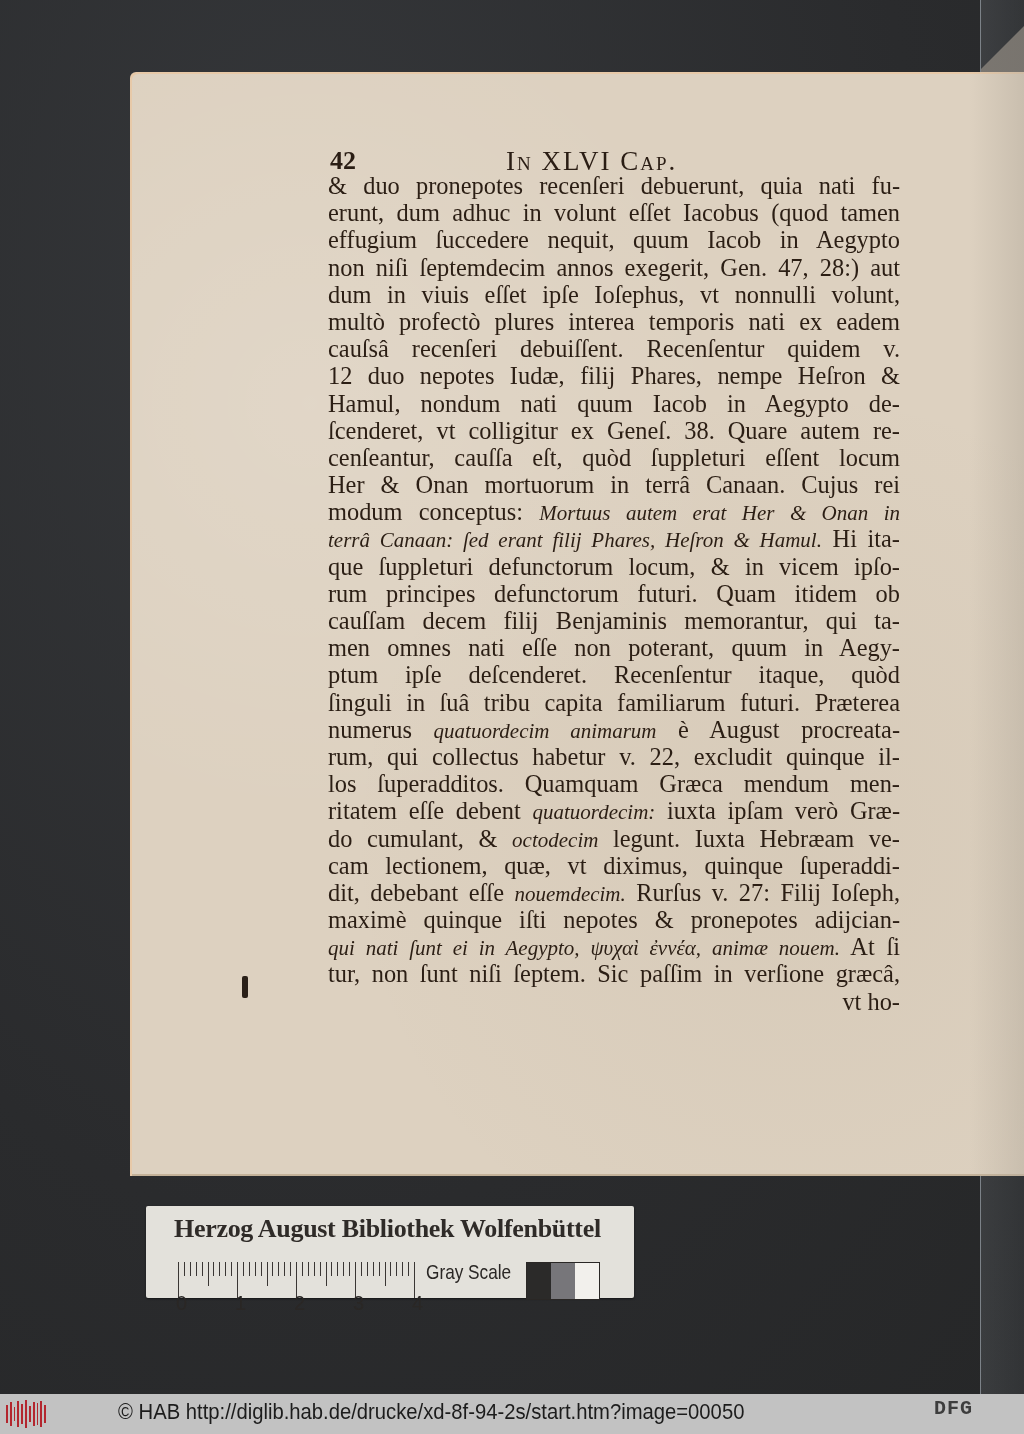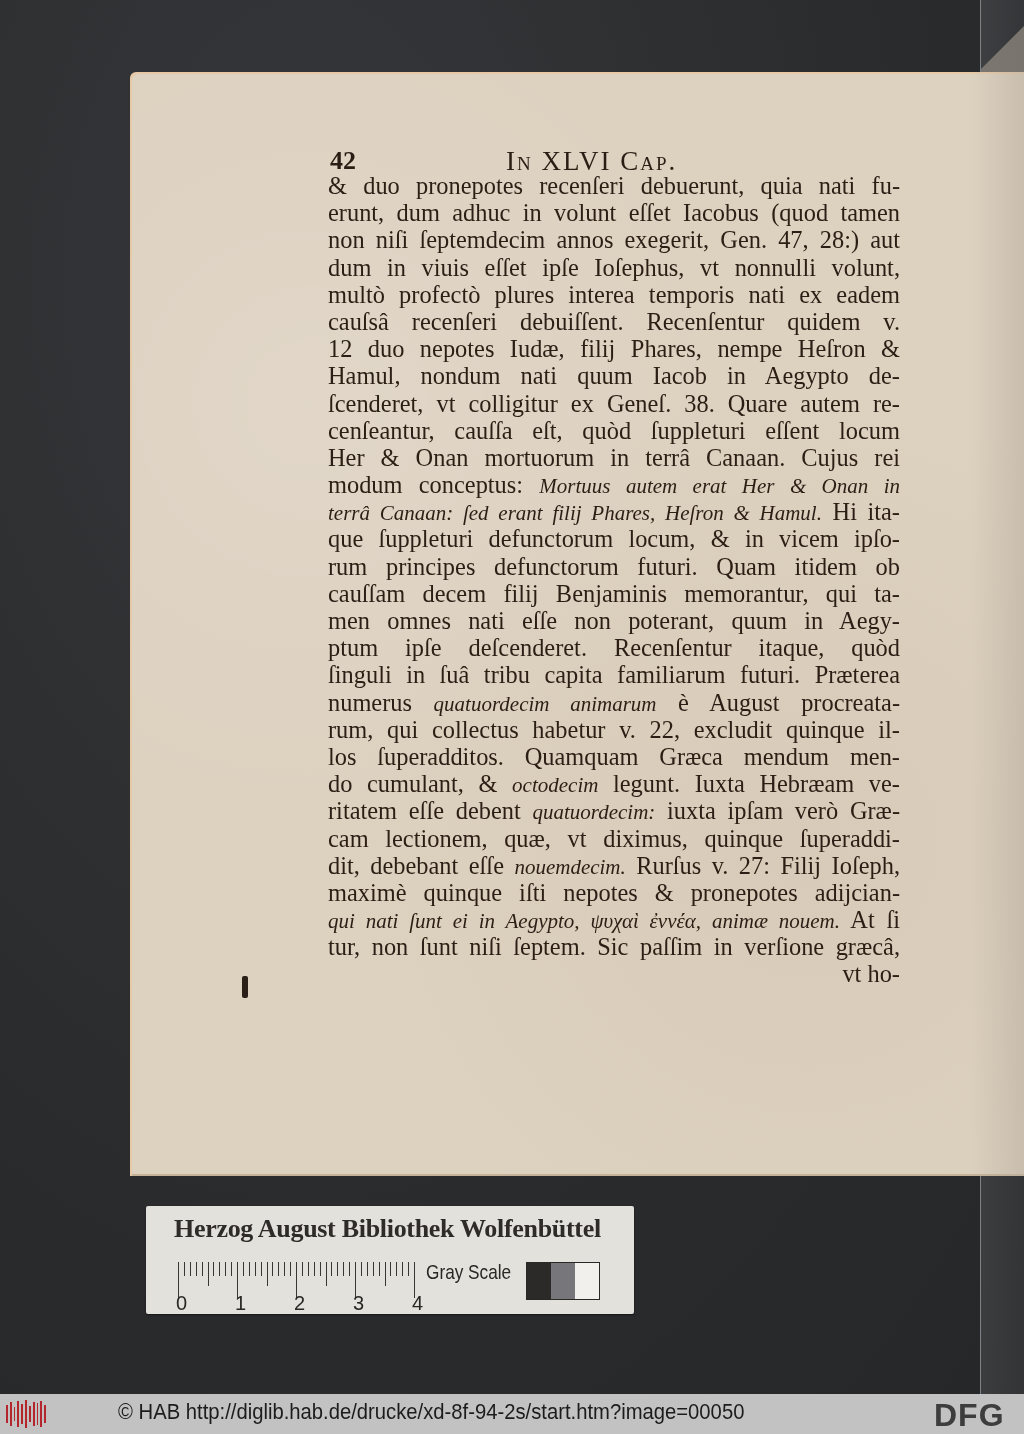--- a/index.html
+++ b/index.html
@@ -58,21 +58,21 @@
     display:block; white-space:nowrap; text-align:justify;
     text-align-last:justify; height:27.2px;
   }
   .body-text .line.last { text-align-last:right; }
   .body-text i { font-style:italic; font-size:21px; }
   .margin-mark {
     position:absolute; left:242px; top:976px; width:6px; height:22px;
     background:#2a2018; border-radius:2px;
   }
   .card {
-    position:absolute; left:146px; top:1206px; width:488px; height:108px;
+    position:absolute; left:146px; top:1206px; width:488px; height:92px;
     background:#e3e1db; border-radius:2px;
     box-shadow:0 1px 2px rgba(0,0,0,0.5);
   }
   .card-title {
     position:absolute; left:28px; top:8px; font-size:26px; font-weight:bold;
     color:#2f2b28; font-family:"Liberation Serif", serif; letter-spacing:-0.3px;
     white-space:nowrap;
   }
   .ruler {
     position:absolute; left:32px; top:56px; width:240px; height:36px;
@@ -101,21 +101,21 @@
     display:flex; gap:2px; align-items:center;
   }
   .hab-logo span { display:block; width:2px; background:#b3262e; }
   .footer-text {
     position:absolute; left:118px; top:5px;
     font-family:"Liberation Sans", sans-serif; font-size:22px; color:#1c1c1c;
     white-space:nowrap; transform:scaleX(0.92); transform-origin:left;
   }
   .dfg-logo {
     position:absolute; left:934px; top:3px;
-    font-family:Liberation Sans, sans-serif; font-weight:bold; font-size:32px;
+    font-family:Liberation Mono, monospace; font-weight:bold; font-size:20px;
     color:#3d3d3d; letter-spacing:1px;
   }
 </style>
 </head>
 <body>
 
 <div class="scan-bg"></div>
 <div class="glass-right">
   <div class="fold-top"></div>
 </div>
@@ -124,42 +124,43 @@
 <div class="page-right-shade"></div>
 
 <div class="header">
   <span class="page-number">42</span>
   <span class="running-head">In XLVI Cap.</span>
 </div>
 
 <div class="body-text" id="body-text">
     <span class="line"><span>&amp; duo pronepotes recenſeri debuerunt, quia nati fu-</span></span>
     <span class="line"><span>erunt, dum adhuc in volunt eſſet Iacobus (quod tamen</span></span>
+    <span class="line"><span>effugium ſuccedere nequit, quum Iacob in Aegypto</span></span>
     <span class="line"><span>non niſi ſeptemdecim annos exegerit, Gen. 47, 28:) aut</span></span>
     <span class="line"><span>dum in viuis eſſet ipſe Ioſephus, vt nonnulli volunt,</span></span>
     <span class="line"><span>multò profectò plures interea temporis nati ex eadem</span></span>
     <span class="line"><span>cauſsâ recenſeri debuiſſent. Recenſentur quidem v.</span></span>
     <span class="line"><span>12 duo nepotes Iudæ, filij Phares, nempe Heſron &amp;</span></span>
     <span class="line"><span>Hamul, nondum nati quum Iacob in Aegypto de-</span></span>
     <span class="line"><span>ſcenderet, vt colligitur ex Geneſ. 38. Quare autem re-</span></span>
     <span class="line"><span>cenſeantur, cauſſa eſt, quòd ſuppleturi eſſent locum</span></span>
     <span class="line"><span>Her &amp; Onan mortuorum in terrâ Canaan. Cujus rei</span></span>
     <span class="line"><span>modum conceptus: </span><i>Mortuus autem erat Her &amp; Onan in</i></span>
     <span class="line"><i>terrâ Canaan: ſed erant filij Phares, Heſron &amp; Hamul.</i><span> Hi ita-</span></span>
     <span class="line"><span>que ſuppleturi defunctorum locum, &amp; in vicem ipſo-</span></span>
     <span class="line"><span>rum principes defunctorum futuri. Quam itidem ob</span></span>
     <span class="line"><span>cauſſam decem filij Benjaminis memorantur, qui ta-</span></span>
     <span class="line"><span>men omnes nati eſſe non poterant, quum in Aegy-</span></span>
     <span class="line"><span>ptum ipſe deſcenderet. Recenſentur itaque, quòd</span></span>
     <span class="line"><span>ſinguli in ſuâ tribu capita familiarum futuri. Præterea</span></span>
     <span class="line"><span>numerus </span><i>quatuordecim animarum</i><span> è August procreata-</span></span>
     <span class="line"><span>rum, qui collectus habetur v. 22, excludit quinque il-</span></span>
     <span class="line"><span>los ſuperadditos. Quamquam Græca mendum men-</span></span>
+    <span class="line"><span>ritatem eſſe debent </span><i>quatuordecim:</i><span> iuxta ipſam verò Græ-</span></span>
     <span class="line"><span>do cumulant, &amp; </span><i>octodecim</i><span> legunt. Iuxta Hebræam ve-</span></span>
-    <span class="line"><span>ritatem eſſe debent </span><i>quatuordecim:</i><span> iuxta ipſam verò Græ-</span></span>
     <span class="line"><span>cam lectionem, quæ, vt diximus, quinque ſuperaddi-</span></span>
     <span class="line"><span>dit, debebant eſſe </span><i>nouemdecim.</i><span> Rurſus v. 27: Filij Ioſeph,</span></span>
     <span class="line"><span>maximè quinque iſti nepotes &amp; pronepotes adijcian-</span></span>
     <span class="line"><i>qui nati ſunt ei in Aegypto, ψυχαὶ ἐννέα, animæ nouem.</i><span> At ſi</span></span>
     <span class="line"><span>tur, non ſunt niſi ſeptem. Sic paſſim in verſione græcâ,</span></span>
     <span class="line last"><span>vt ho-</span></span>
   </div>
 
 <div class="margin-mark"></div>
 

